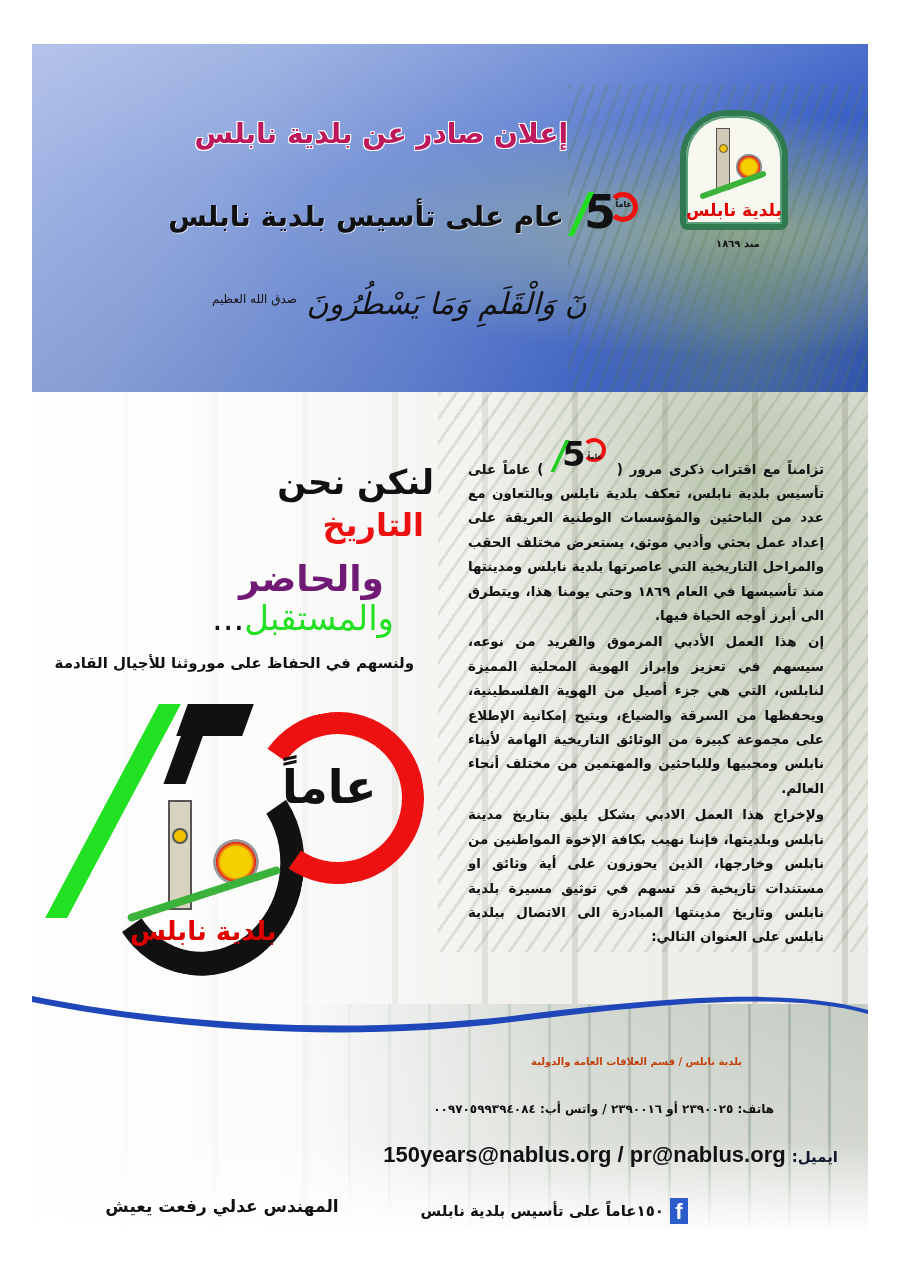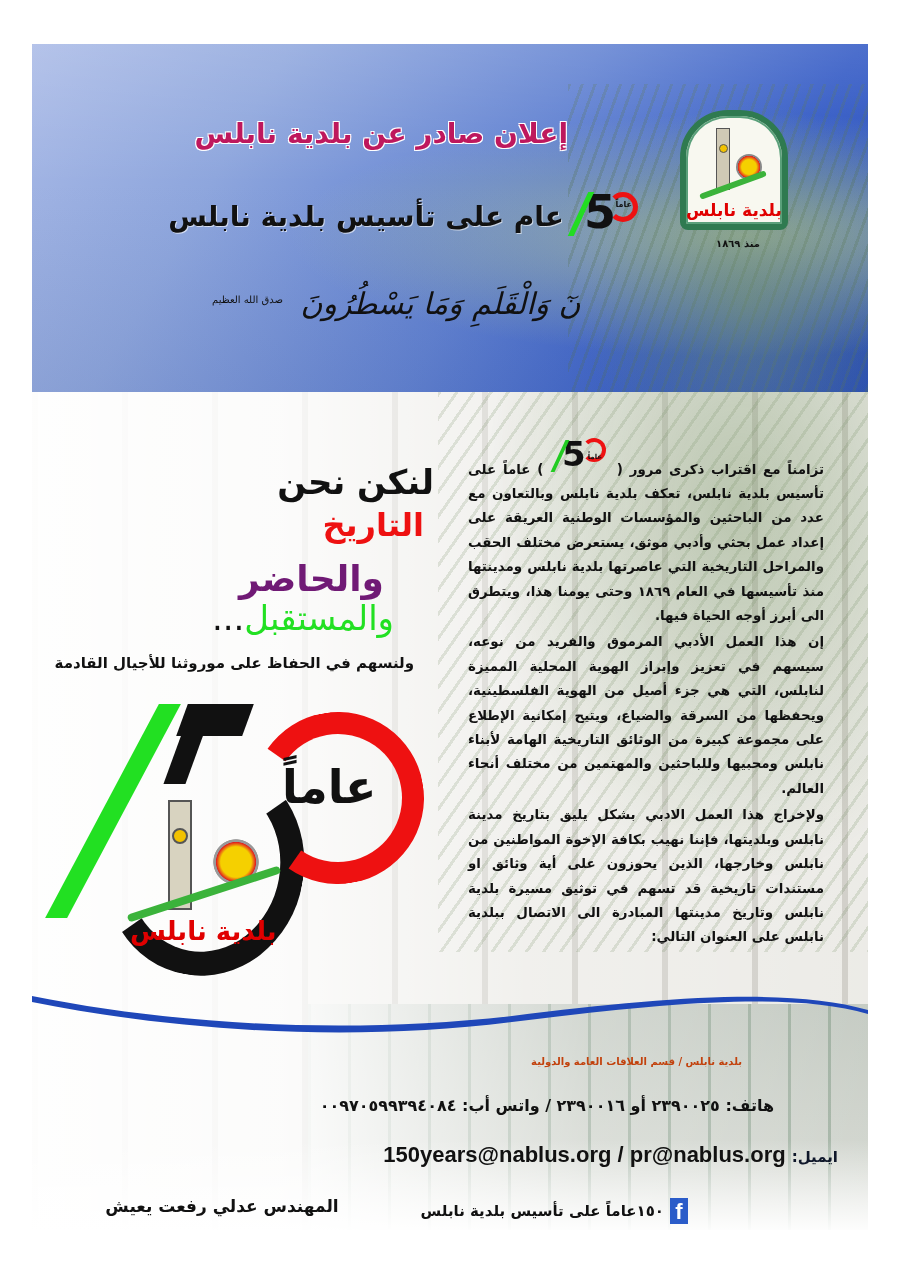--- a/index.html
+++ b/index.html
@@ -60,21 +60,21 @@
     .occasion { position: absolute; left: 30px; right: 230px; top: 142px; height: 60px; display: flex; flex-direction: row; align-items: center; justify-content: flex-start; gap: 8px; z-index: 2; }
     .occasion span.txt { font-size: 28px; font-weight: bold; color: #111; white-space: nowrap;
       text-shadow: 1px 1px 0 rgba(255,255,255,0.6); }
     .mini150 { position: relative; width: 66px; height: 56px; flex: 0 0 auto; }
     .mini150 .slash { position: absolute; left: 6px; top: 4px; width: 6px; height: 44px; background: #22dd22; transform: skewX(-25deg); }
     .mini150 .five { position: absolute; left: 12px; top: 0; font-size: 46px; line-height: 48px; font-weight: bold; color: #111; font-family: "DejaVu Sans", sans-serif; }
     .mini150 .ring { position: absolute; right: 0; top: 4px; width: 30px; height: 30px; border: 5px solid #ee1111; border-left-color: transparent; border-radius: 50%; }
     .mini150 .amm { position: absolute; right: 6px; top: 12px; font-size: 8px; font-weight: bold; color: #111; }
 
     .verse { position: absolute; left: 180px; top: 242px; font-family: "DejaVu Serif", serif; font-size: 30px; font-style: italic; color: #111; z-index: 2; white-space: nowrap; }
-    .verse-note { font-size: 10px; font-style: normal; margin-right: 8px; vertical-align: super; }
+    .verse-note { font-size: 12px; font-style: normal; margin-right: 0; vertical-align: super; }
 
     
     .body-col { position: absolute; right: 44px; top: 398px; width: 356px; z-index: 3; text-align: justify; text-align-last: right; }
     .body-col p { font-size: 13.4px; line-height: 24.4px; color: #111; font-weight: bold; }
     .body-col p + p { margin-top: 2px; }
     .inline150 { display: inline-block; width: 52px; height: 40px; vertical-align: bottom; position: relative; margin: 0 4px; top: -6px; }
     .inline150 .slash { position: absolute; left: 4px; top: 4px; width: 4px; height: 32px; background: #22cc22; transform: skewX(-25deg); }
     .inline150 .five { position: absolute; left: 8px; top: 0; font-size: 34px; line-height: 36px; font-weight: bold; color: #111; }
     .inline150 .ring { position: absolute; right: 0; top: 2px; width: 24px; height: 24px; border: 4px solid #ee1111; border-left-color: transparent; border-radius: 50%; }
     .inline150 .amm { position: absolute; right: 4px; top: 9px; font-size: 7px; color: #111; }
@@ -101,21 +101,21 @@
     .big150 .sun { position: absolute; left: 152px; top: 148px; width: 48px; height: 48px; border-radius: 50%; background: radial-gradient(circle, #f5d000 45%, #e12020 58%, #999 60%, #999 66%, rgba(0,0,0,0) 68%); }
     .big150 .branch { position: absolute; left: 64px; top: 200px; width: 160px; height: 8px; background: #3bb33b; border-radius: 4px; transform: rotate(-18deg); }
     .big150 .municipality { position: absolute; left: 70px; top: 226px; font-size: 26px; font-weight: bold; color: #e00000; direction: rtl; }
 
     
     .swoosh { position: absolute; left: 0; top: 948px; width: 836px; height: 60px; z-index: 3; }
 
     
     .contact { position: absolute; right: 30px; top: 1012px; width: 560px; z-index: 4; text-align: center; }
     .contact .dept { position: absolute; right: 96px; top: 0; font-size: 10px; font-weight: bold; color: #c2410c; white-space: nowrap; }
-    .contact .phone { position: absolute; right: 64px; top: 40px; font-size: 16px; font-weight: bold; color: #111; white-space: nowrap; }
+    .contact .phone { position: absolute; right: 64px; top: 46px; font-size: 12px; font-weight: bold; color: #111; white-space: nowrap; }
     .contact .email-row { position: absolute; right: 0; top: 86px; display: flex; flex-direction: row; gap: 6px; align-items: baseline; white-space: nowrap; }
     .contact .email-label { font-size: 15px; font-weight: bold; color: #0f172a; }
     .contact .email-val { font-family: "Liberation Sans", sans-serif; font-size: 22px; font-weight: bold; color: #111; direction: ltr; }
     .contact .fb-row { position: absolute; right: 150px; top: 142px; display: flex; flex-direction: row; gap: 6px; align-items: center; white-space: nowrap; }
     .fb-icon { width: 18px; height: 26px; background: #2b5cc9; color: #fff; font-family: "Liberation Sans", sans-serif; font-weight: bold; font-size: 22px; line-height: 28px; text-align: center; }
     .fb-label { font-size: 15px; font-weight: bold; color: #111; }
 
     .sign { position: absolute; left: 60px; top: 1152px; width: 260px; text-align: center; z-index: 4; }
     .sign .name { position: absolute; left: 0; right: 0; top: 0; font-size: 17px; font-weight: bold; color: #111; white-space: nowrap; }
   </style>

